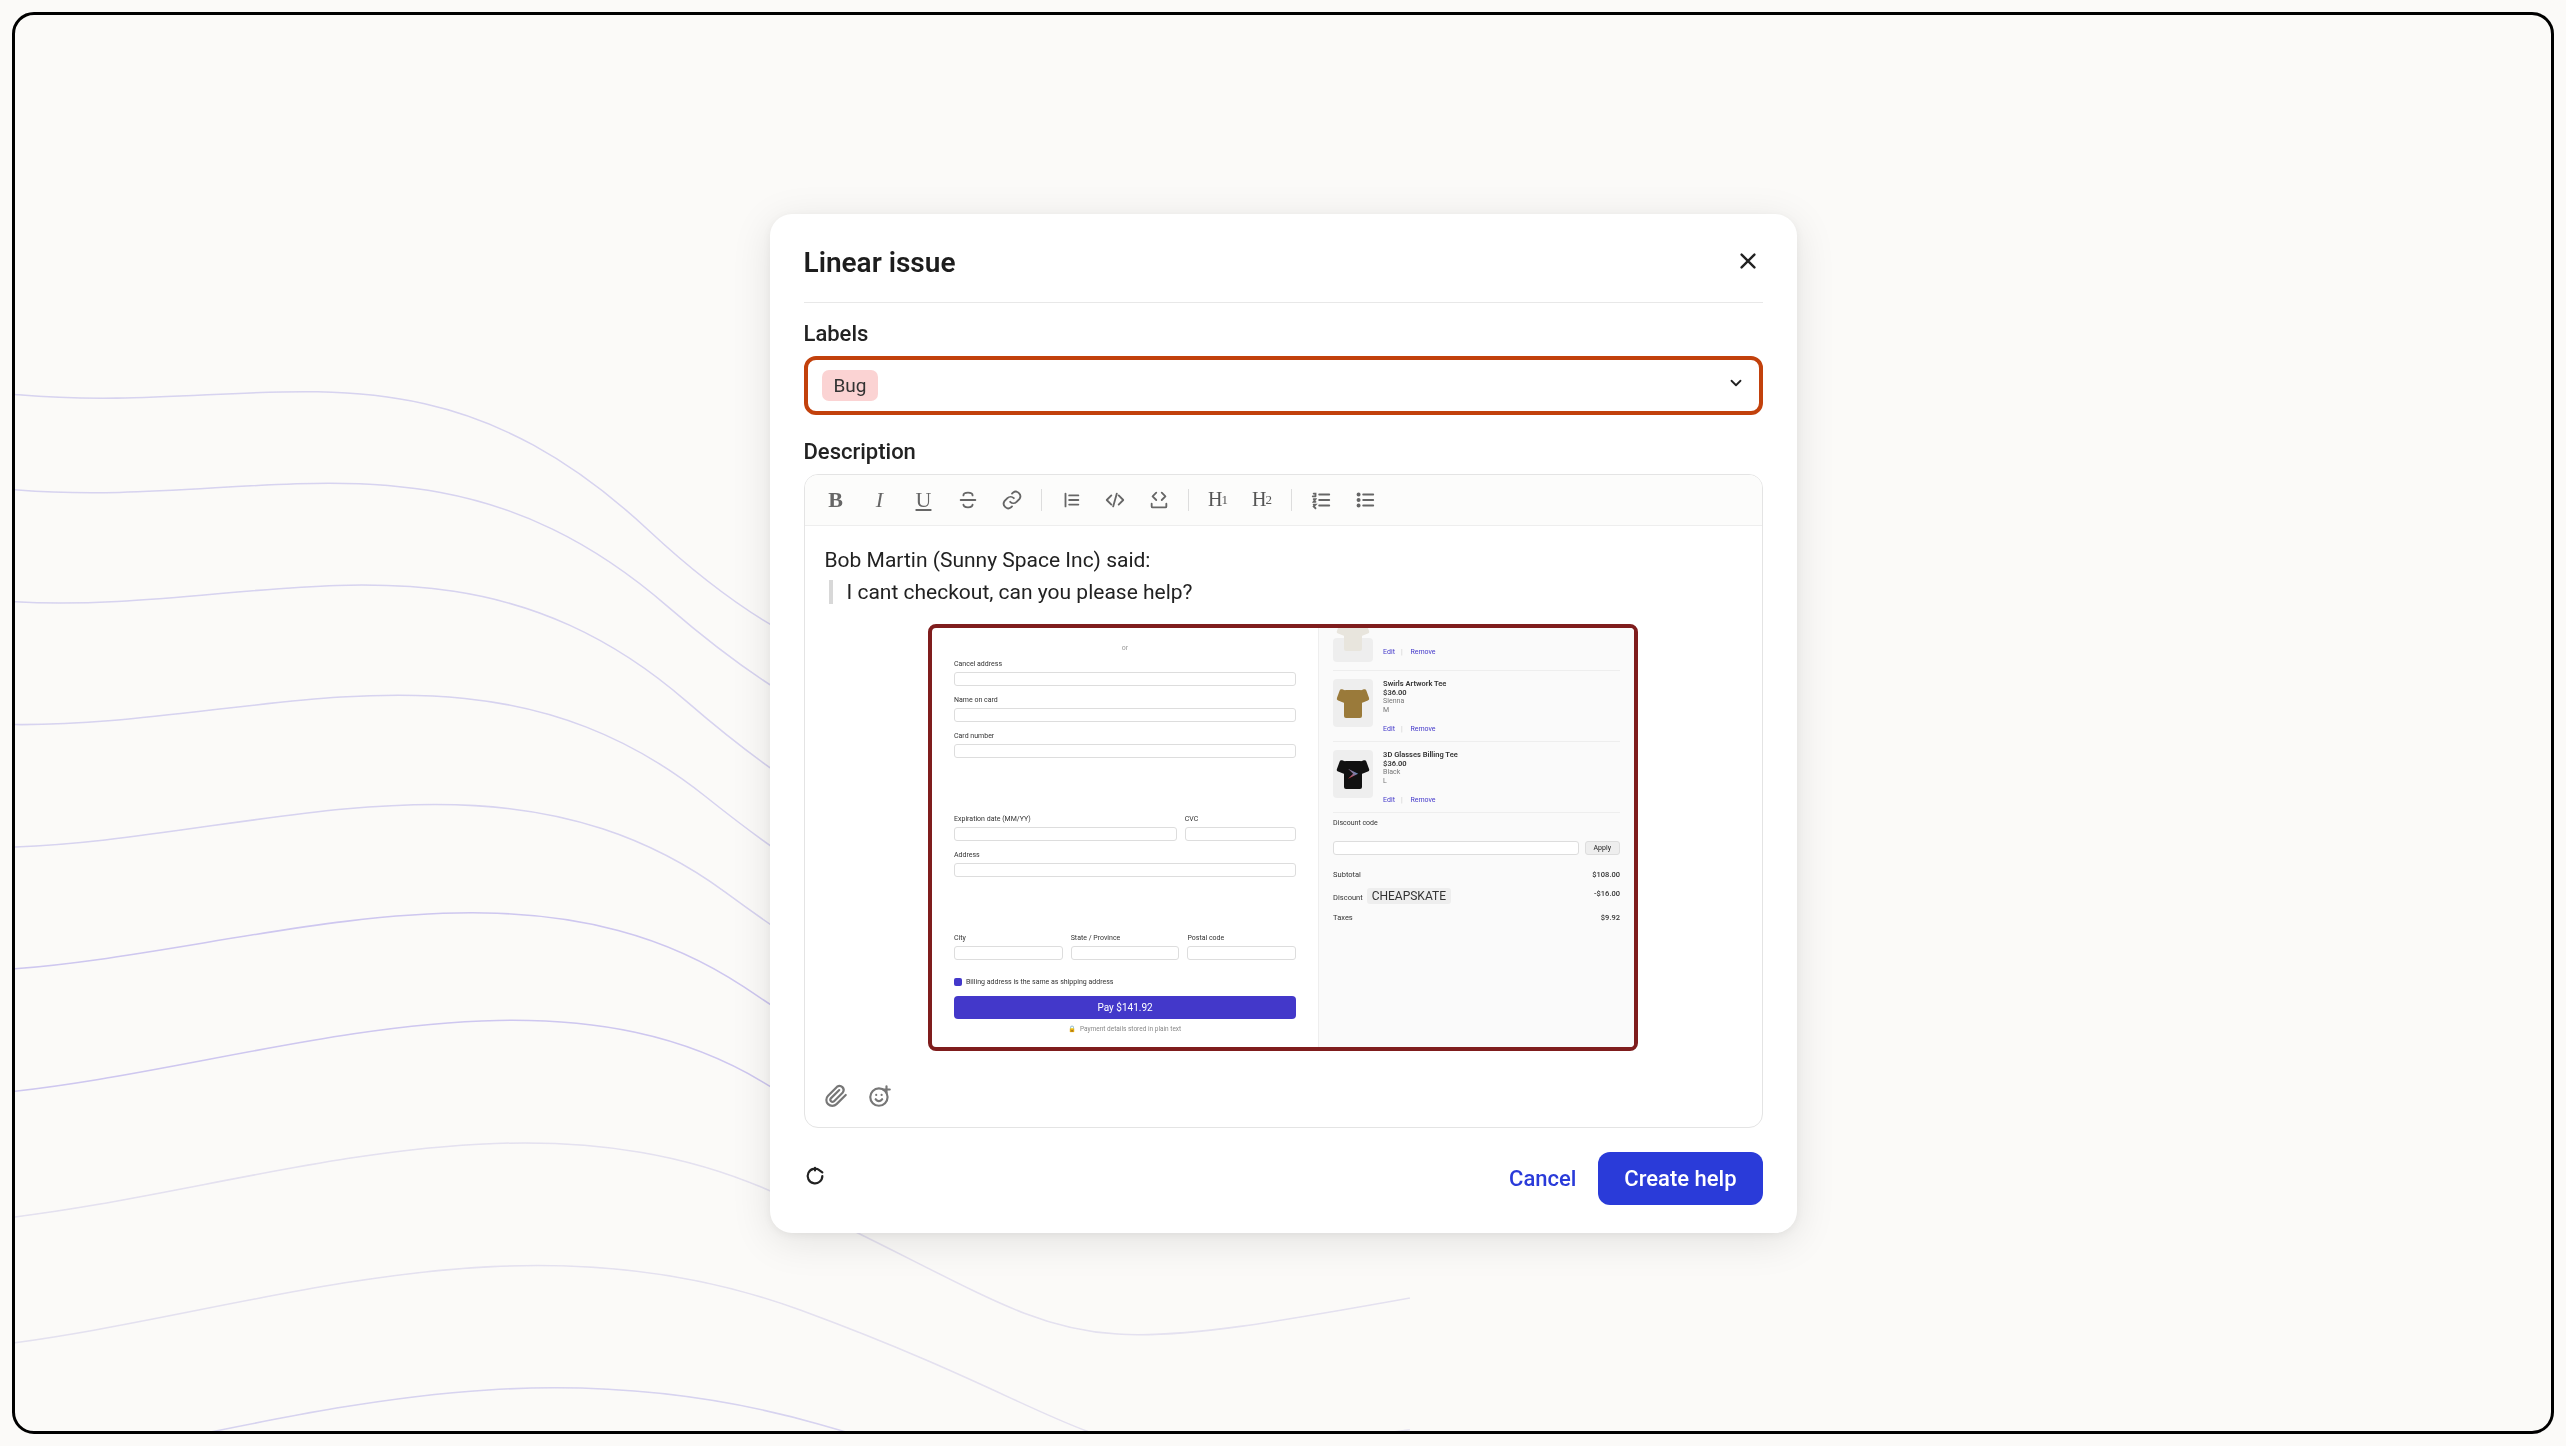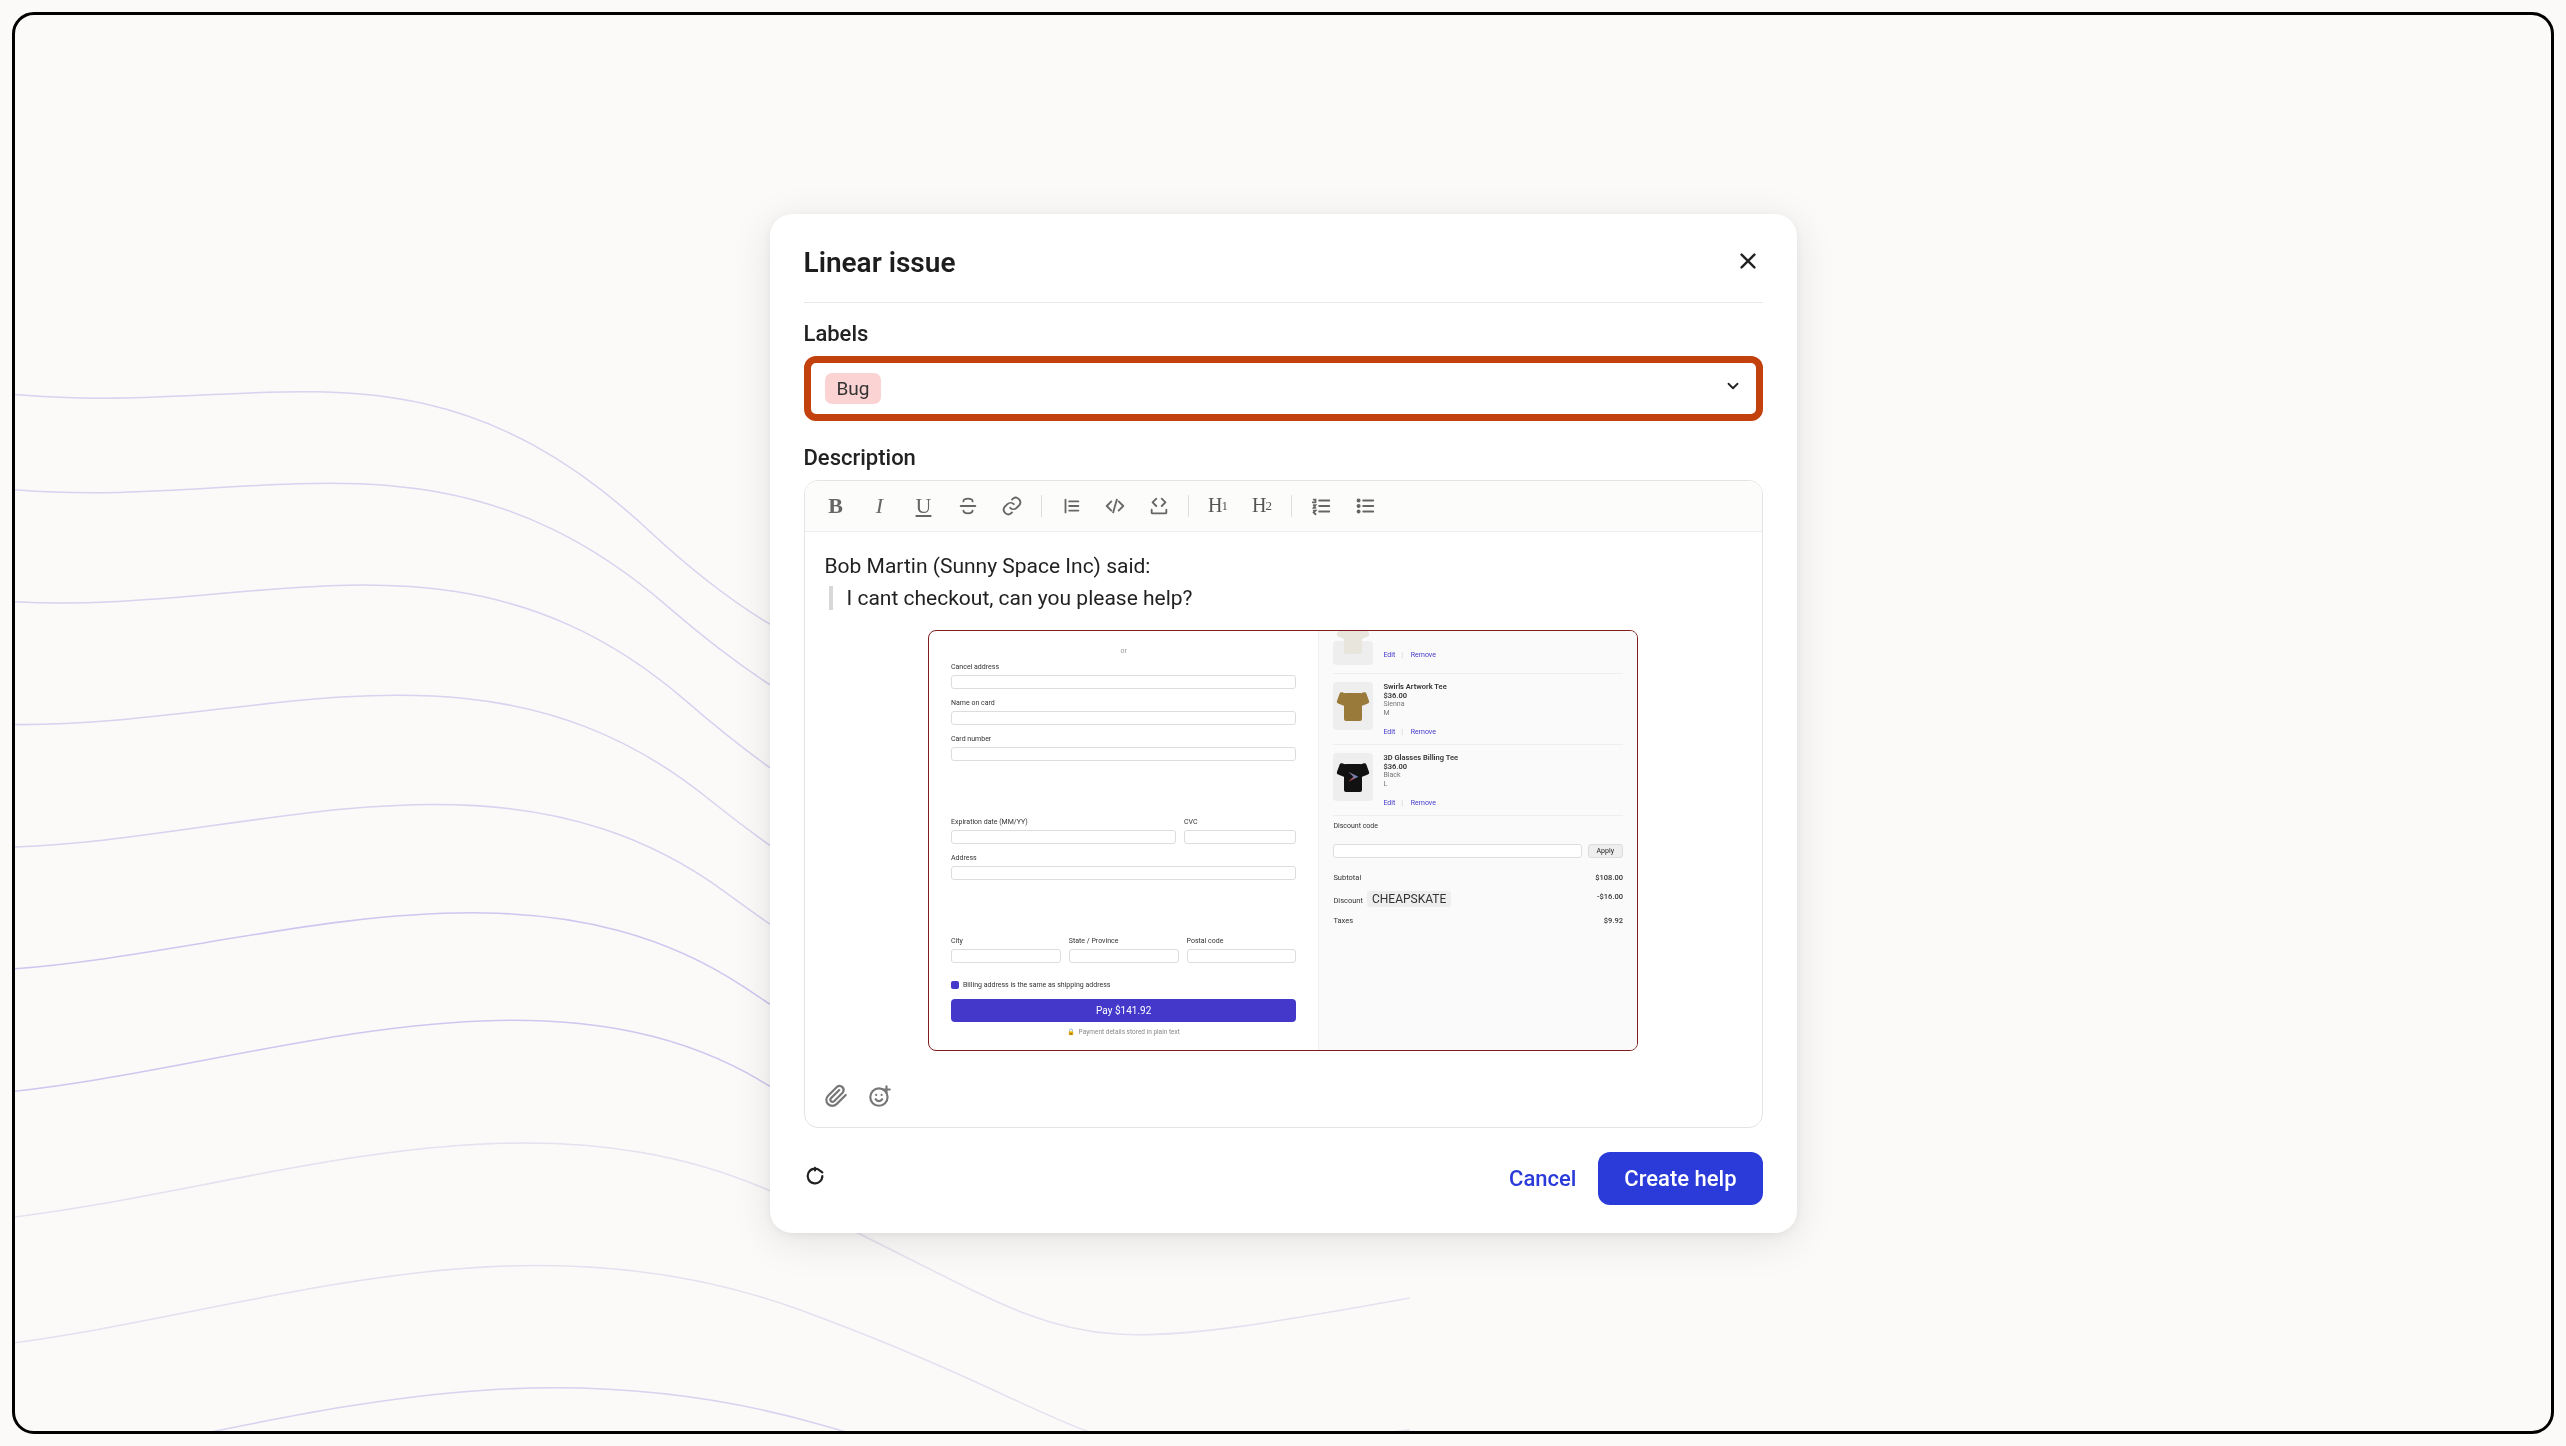--- a/index.html
+++ b/index.html
@@ -61,21 +61,21 @@
     margin-bottom: 18px;
     box-shadow: 0 -10px 10px -10px rgba(0,0,0,.06) inset;
   }
   .field-label {
     font-size: 22px;
     font-weight: 500;
     margin-bottom: 10px;
     color: #222;
   }
   .labels-select {
-    border: 7px solid #c2410c;
+    border: 4px solid #c2410c;
     border-radius: 12px;
     padding: 10px 14px;
     display: flex;
     justify-content: space-between;
     align-items: center;
     cursor: pointer;
     margin-bottom: 24px;
     background: #fff;
   }
   .tag {
@@ -127,21 +127,21 @@
     padding-left: 14px;
     margin-left: 4px;
     margin-bottom: 20px;
     color: #222;
   }
 
   
   .shot {
     margin: 0 auto;
     width: 710px;
-    border: 1px solid #7f1d1d;
+    border: 4px solid #7f1d1d;
     border-radius: 8px;
     display: flex;
     font-size: 8px;
     background: #fff;
     overflow: hidden;
   }
   .shot-left {
     flex: 0 0 55%;
     padding: 16px 22px 14px 22px;
   }

